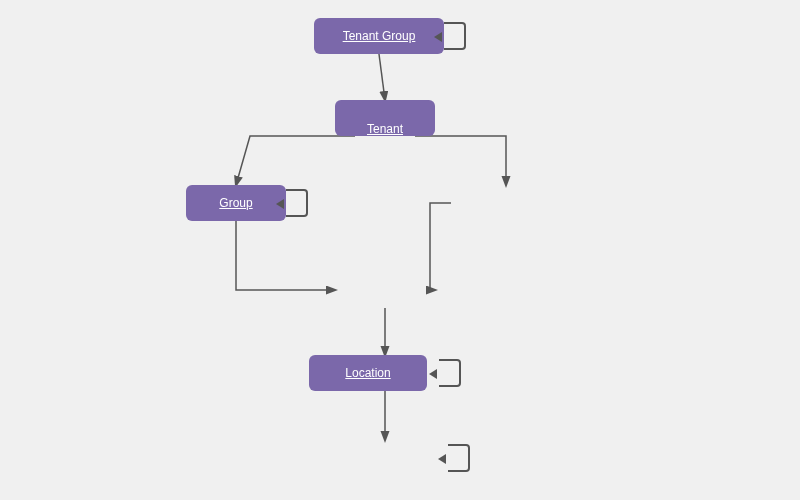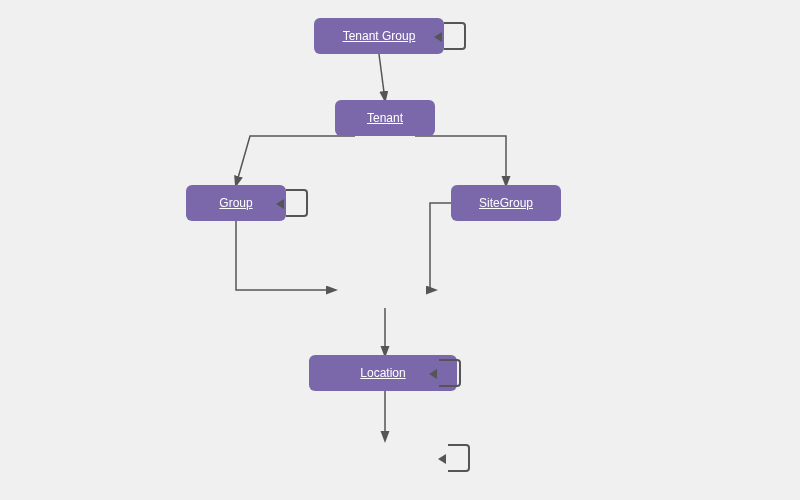--- a/index.html
+++ b/index.html
@@ -68,40 +68,37 @@
   <div class="node" style="left:314px; top:18px; width:130px; height:36px;">
     <span>Tenant Group</span>
   </div>
 
   <div style="position:absolute; left:444px; top:22px; width:22px; height:28px; border-top:2px solid #555; border-right:2px solid #555; border-bottom:2px solid #555; border-radius:0 4px 4px 0;">
     <svg width="14" height="10" style="position:absolute; left:-10px; top:8px;">
       <polygon points="0,5 8,0 8,10" fill="#555"></polygon>
     </svg>
   </div>
 
-  <div class="node" style="left:335px; top:100px; width:100px; height:36px;">
+  <div class="node" style="left:335px; top:100px; width:100px; height:36px;align-items:flex-end;">
     <span>Tenant</span>
   </div>
 
   <div class="node" style="left:186px; top:185px; width:100px; height:36px;">
     <span>Group</span>
   </div>
 
   <div style="position:absolute; left:286px; top:189px; width:22px; height:28px; border-top:2px solid #555; border-right:2px solid #555; border-bottom:2px solid #555; border-radius:0 4px 4px 0;">
     <svg width="14" height="10" style="position:absolute; left:-10px; top:8px;">
       <polygon points="0,5 8,0 8,10" fill="#555"></polygon>
     </svg>
   </div>
 
-  <div class="node" style="left:451px; top:185px; width:110px; height:36px;">
-    <span>SiteGroup</span>
-  </div>
 
 
-  <div class="node" style="left:309px; top:355px; width:148px; height:36px;">
+  <div class="node" style="left:309px; top:355px; width:118px; height:36px;">
     <span>Location</span>
   </div>
 
   <div style="position:absolute; left:439px; top:359px; width:22px; height:28px; border-top:2px solid #555; border-right:2px solid #555; border-bottom:2px solid #555; border-radius:0 4px 4px 0;">
     <svg width="14" height="10" style="position:absolute; left:-10px; top:8px;">
       <polygon points="0,5 8,0 8,10" fill="#555"></polygon>
     </svg>
   </div>
 
 

